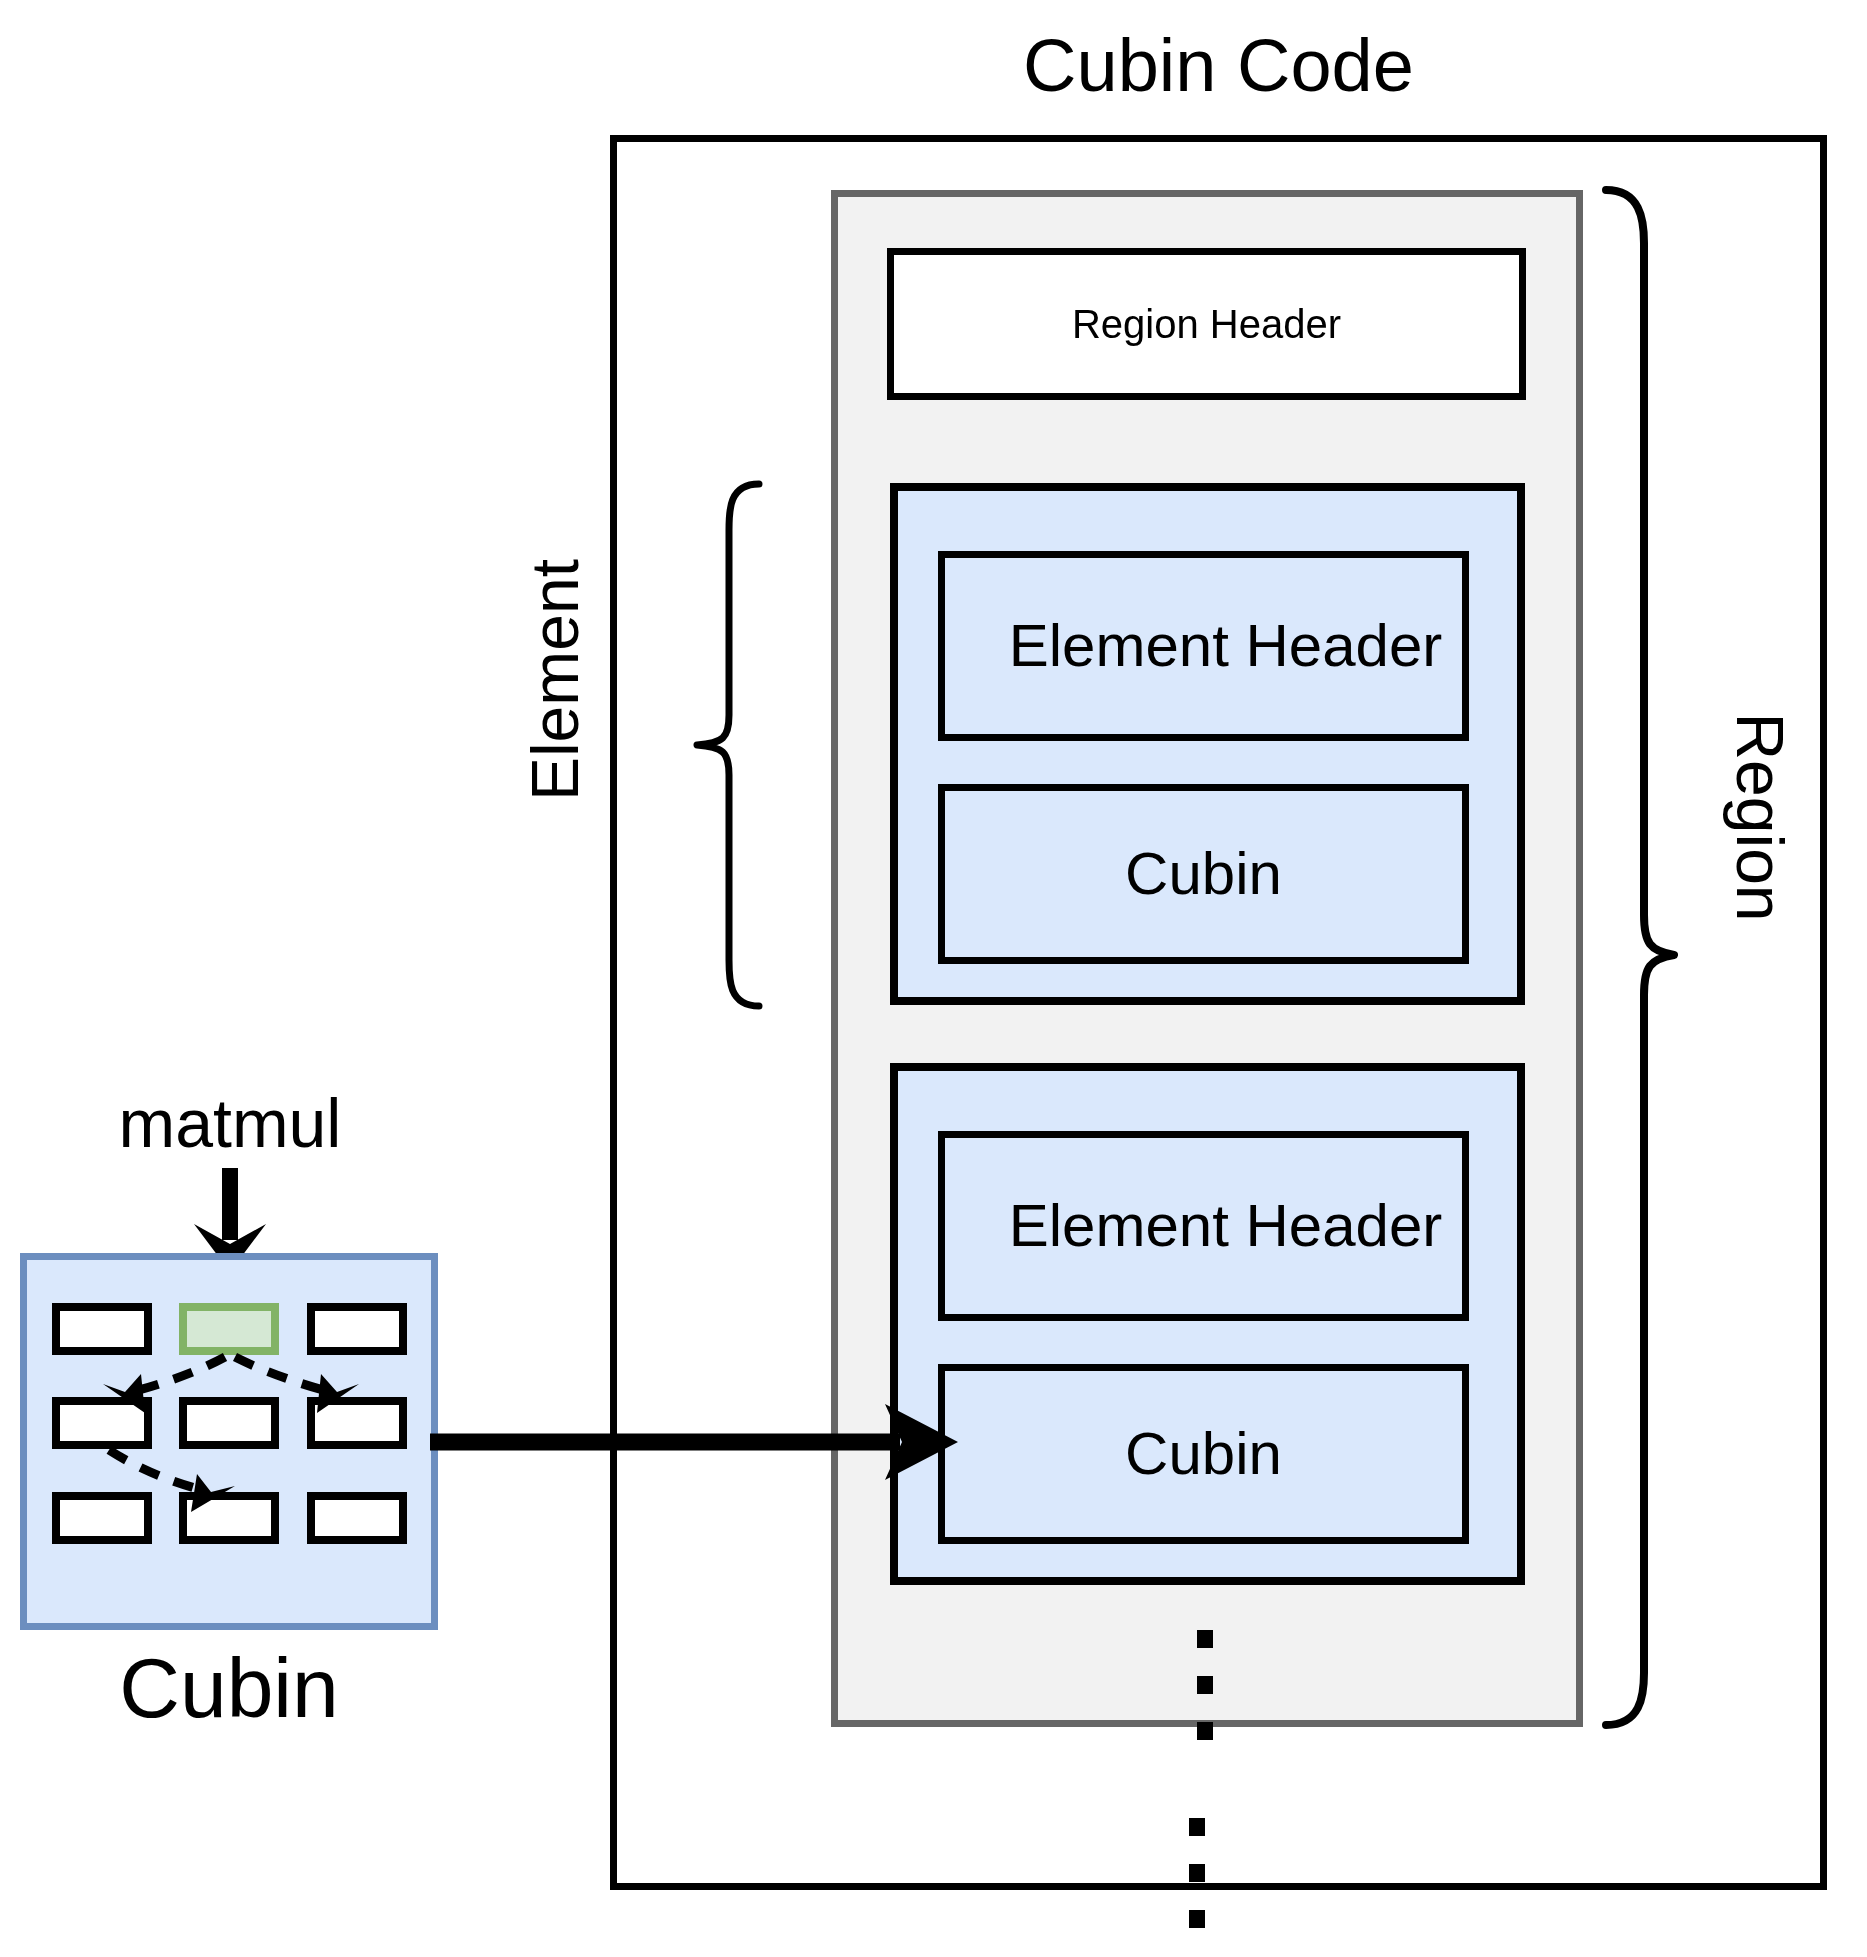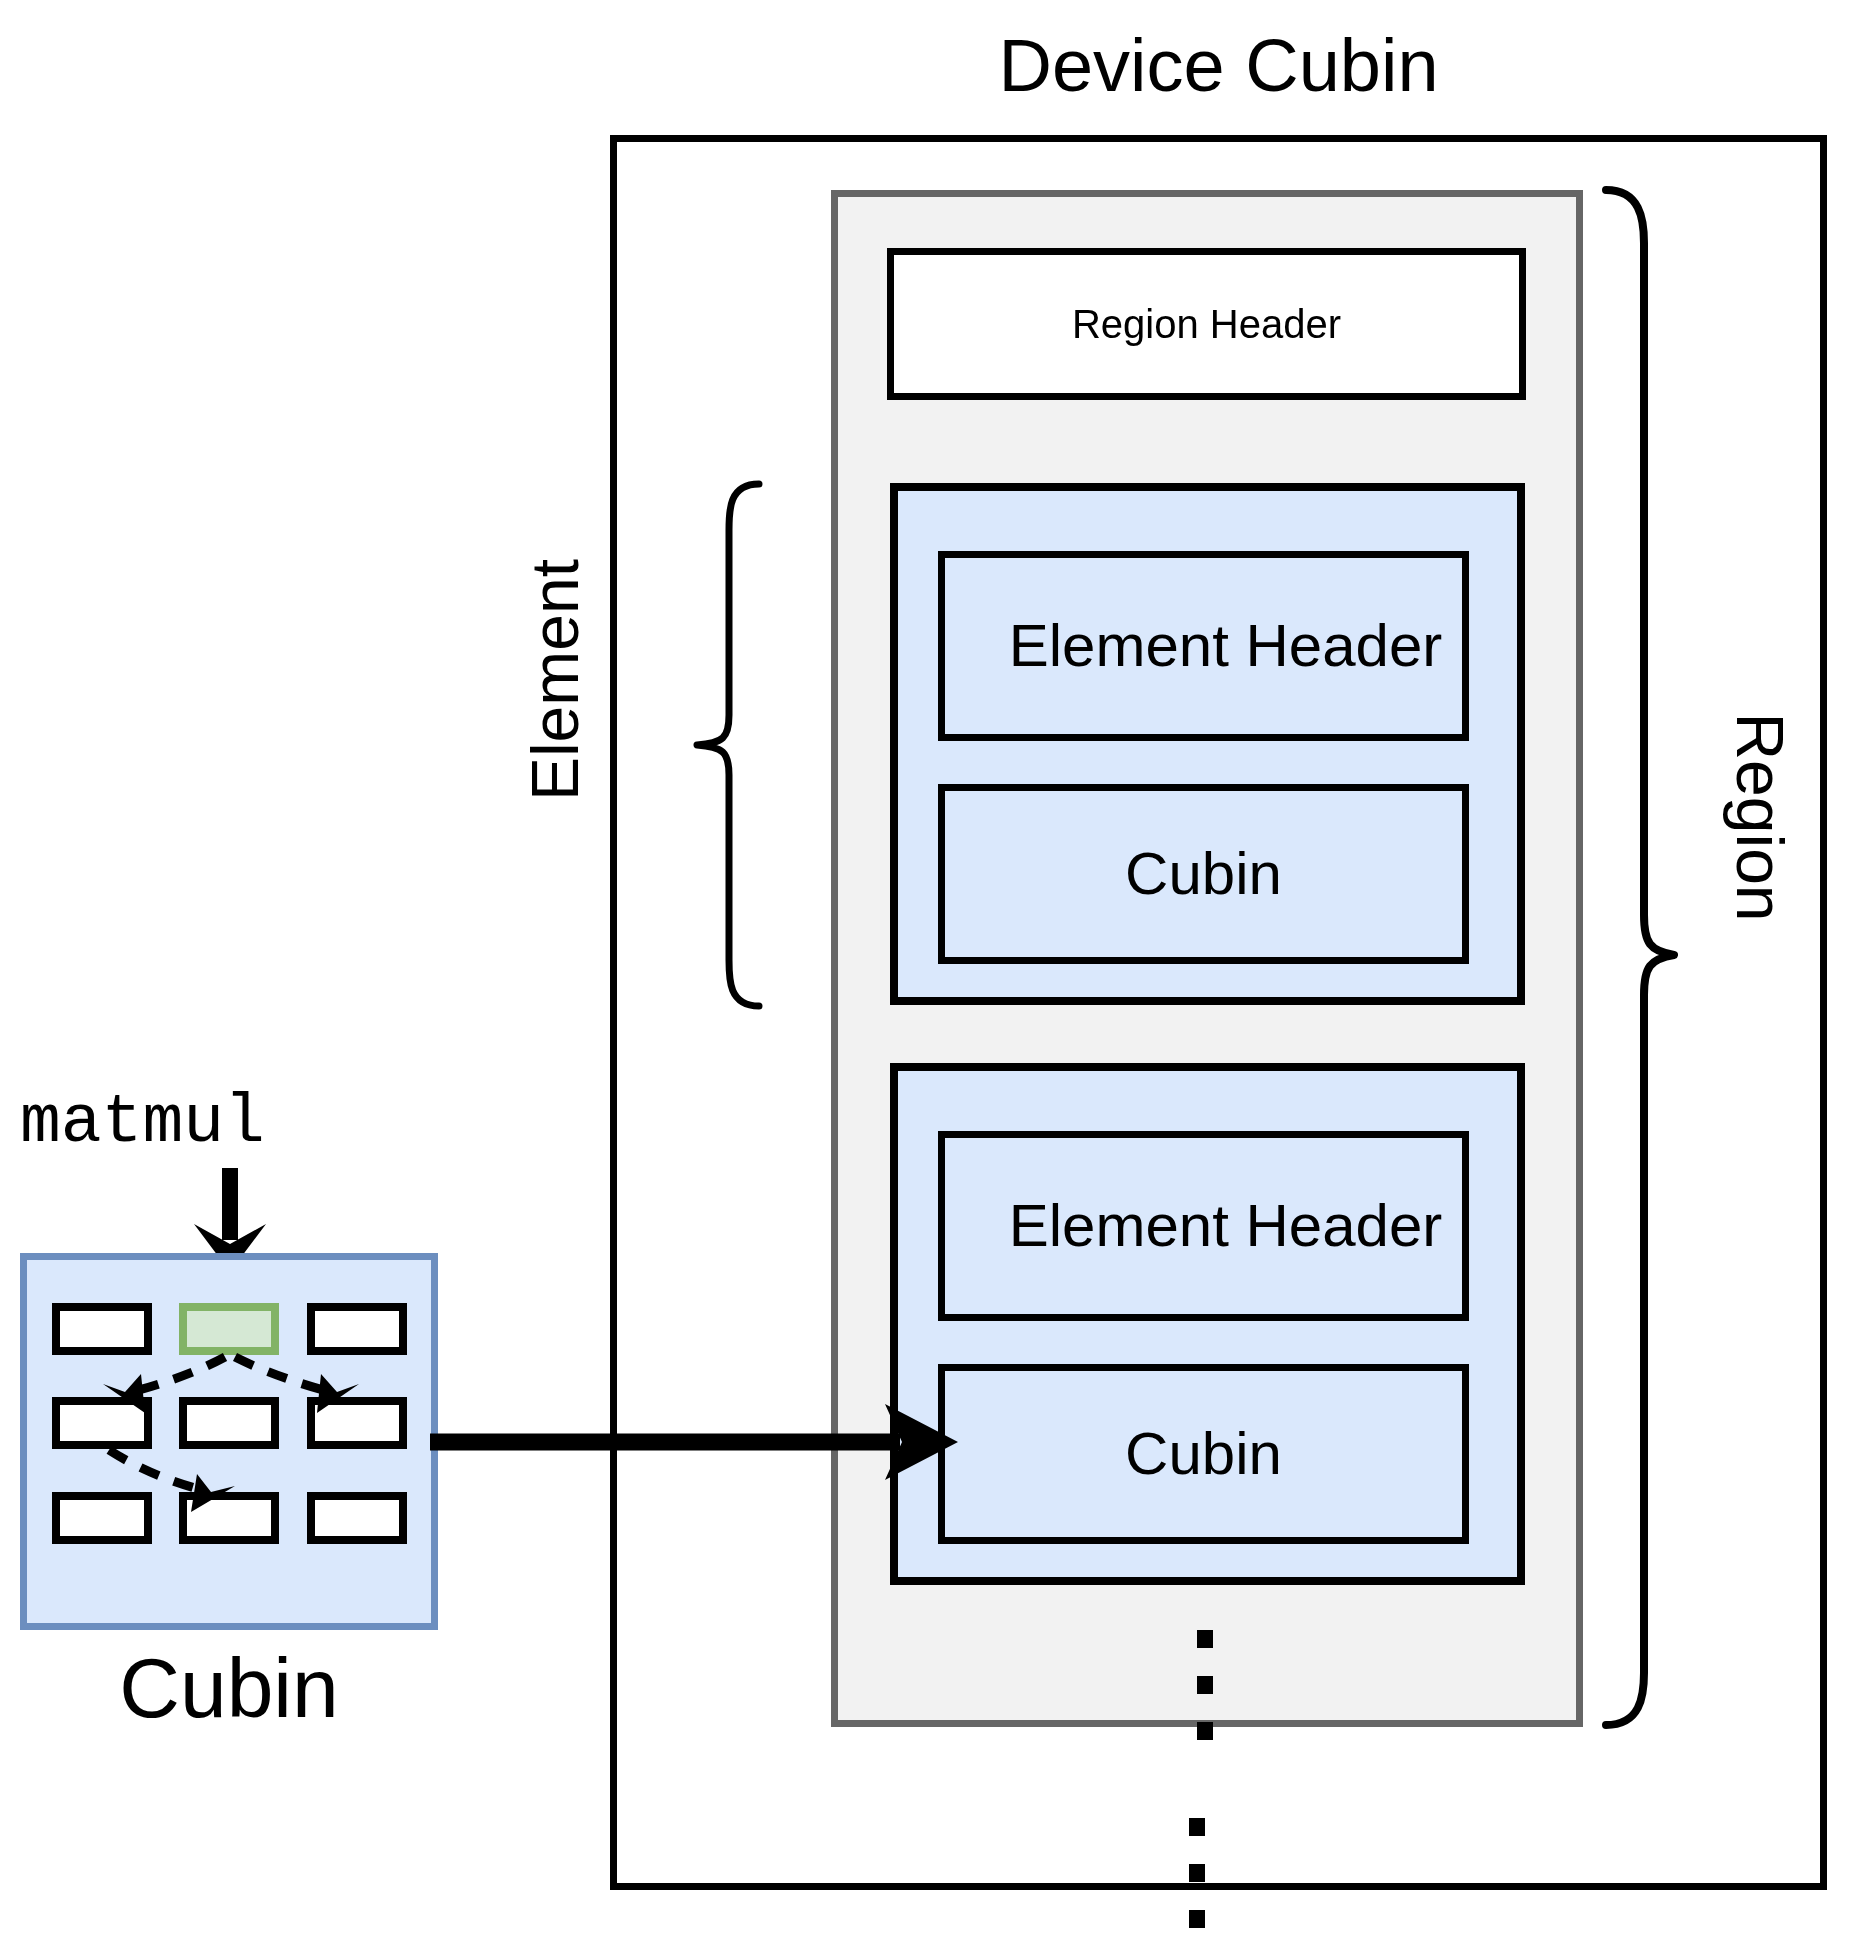--- a/index.html
+++ b/index.html
@@ -63,43 +63,43 @@
     font-size:66px;line-height:70px;text-align:center;white-space:nowrap;
   }
   #region-label{
     left:1590px;top:780px;width:340px;height:74px;
     transform:rotate(90deg);transform-origin:center center;
     margin-left:0px;
     font-size:66px;line-height:74px;text-align:center;white-space:nowrap;
   }
   
   #matmul-label{
-    left:20px;top:1085px;width:420px;
-    font-family:Liberation Mono, monospace;
+    left:20px;top:1085px;width:420px;text-align:center;
+    font-family:Liberation Sans, sans-serif;
     font-size:68px;line-height:76px;
   }
   #matmul-arrow{left:170px;top:1168px;width:120px;height:105px;}
   #cubin-box{
     left:20px;top:1253px;width:418px;height:377px;
     border:7px solid #6c8ebf;box-sizing:border-box;background:#dae8fc;
   }
   .cell{position:absolute;border:8px solid #000;box-sizing:border-box;background:#ffffff;}
   .cell.green{background:#d5e8d4;border-color:#82b366;}
   #cubin-arrows{left:0;top:0;width:418px;height:377px;pointer-events:none;}
   #cubin-label{
     left:20px;top:1640px;width:418px;text-align:center;
     font-size:84px;line-height:96px;
   }
   
   #cubin-to-element-arrow{left:430px;top:1398px;width:530px;height:88px;}
 </style>
 </head>
 <body>
 
-<div class="abs" id="device-code-title">Device Cubin</div>
+<div class="abs" id="device-code-title">Cubin Code</div>
 
 <div class="abs" id="device-code-box"></div>
 
 <div class="abs" id="region-box"></div>
 
 <div class="abs" id="region-header-box">
   <span class="lbl">Region Header</span>
 </div>
 
 <div class="abs element-box" id="element-box-1">

